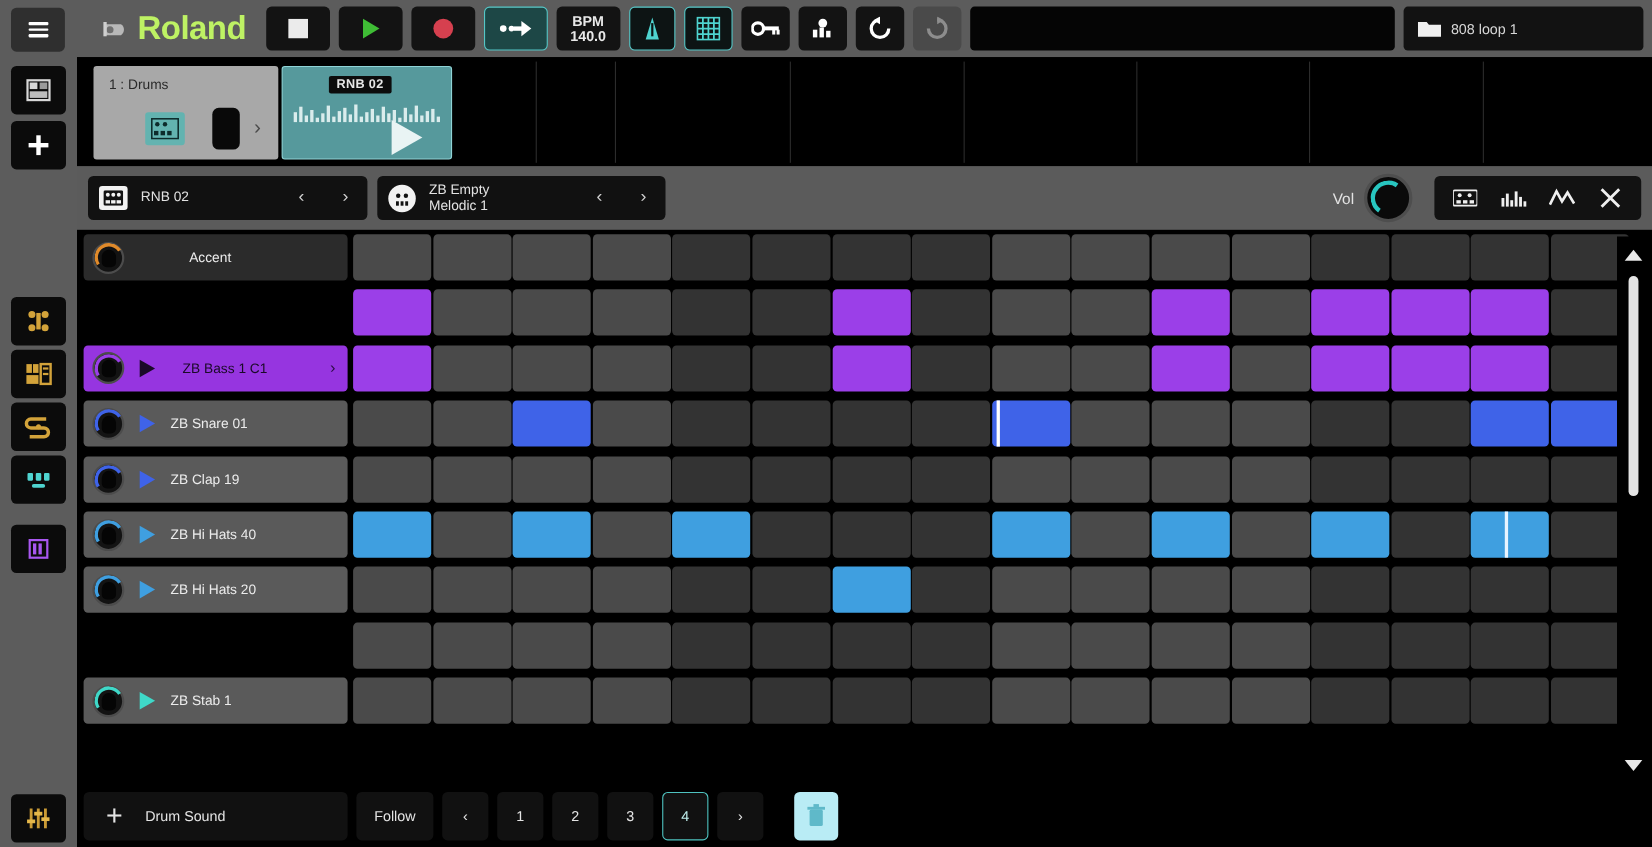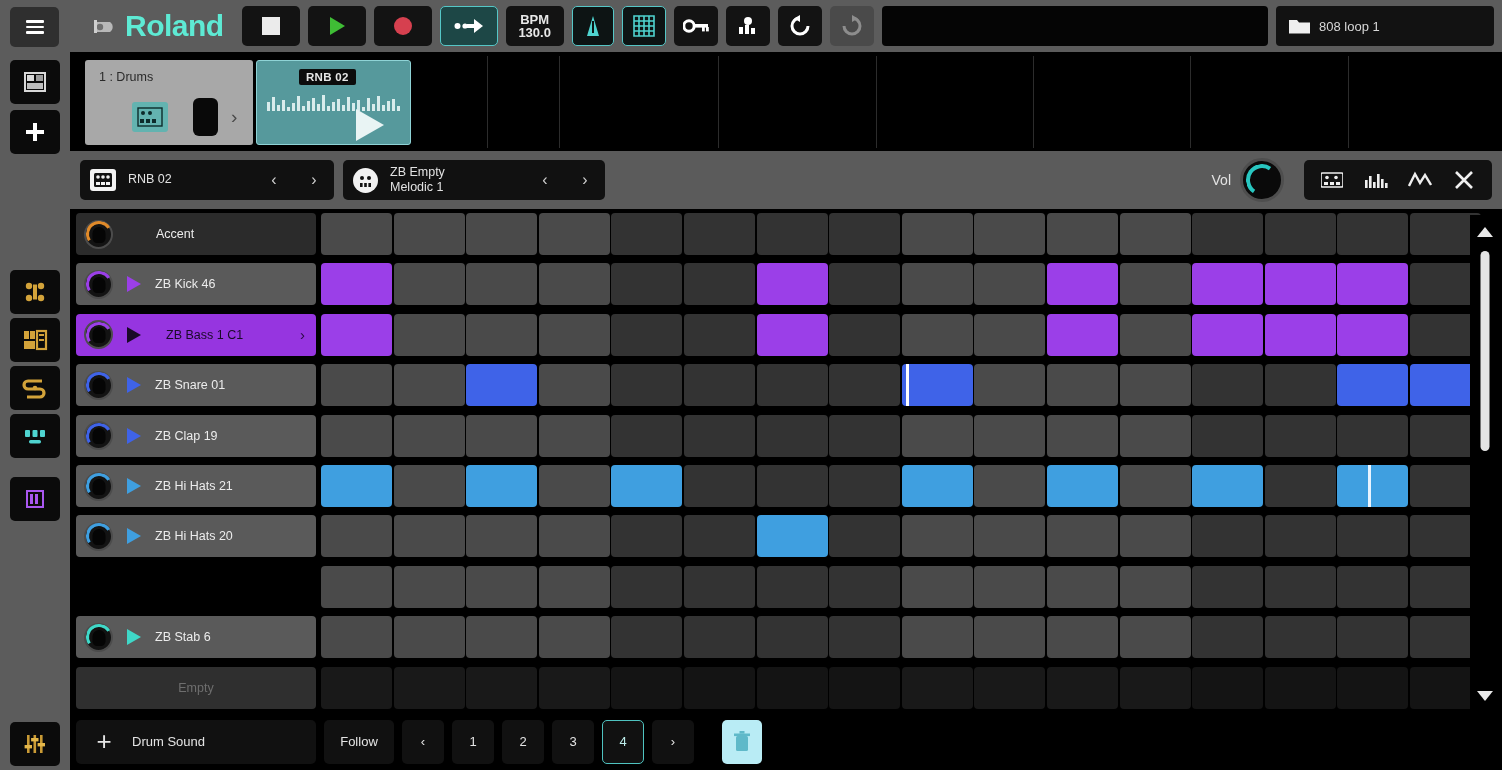--- a/index.html
+++ b/index.html
@@ -34,21 +34,21 @@
   #rail-group-3 { position:absolute; left:10px; top:477px; }
   #rail-bottom { position:absolute; left:10px; top:722px; }
 
   
   #toolbar {
     position:absolute; left:70px; top:0; width:1432px; height:52px;
     background:#5c5c5c;
     display:flex; align-items:center; padding:0 8px; gap:8px;
   }
   #brand { display:flex; align-items:center; gap:3px; margin:0 10px 0 14px; }
-  .brand-text { color:#5eead4; font-size:30px; font-weight:bold; letter-spacing:-0.5px; }
+  .brand-text { color:#bef264; font-size:30px; font-weight:bold; letter-spacing:-0.5px; }
 
   .tb-btn {
     height:40px; min-width:58px; background:#131313; border-radius:5px;
     display:flex; align-items:center; justify-content:center;
     color:#e8e8e8; position:relative; flex:none;
   }
   .tb-btn.active { border:1.5px solid #55c7c7; background:#1d4746; }
   .tb-btn.teal-on { border:1.5px solid #55c7c7; background:#0d1414; }
   .tb-btn.dim { background:#4a4a4a; color:#8d8d8d; }
   .tb-bpm { flex-direction:column; line-height:1.02; min-width:58px; }
@@ -166,21 +166,21 @@
   .pad-knob .dot {
     position:absolute; left:50%; top:52%; transform:translate(-50%,-50%);
     width:13px;height:16px;border-radius:7px 7px 5px 5px; background:#050505;
   }
   .play-tri {
     width:0;height:0;border-left:14px solid #888;
     border-top:8px solid transparent;border-bottom:8px solid transparent;
     margin-left:9px; flex:none;
   }
   .inst-name { color:#ececec; font-size:12.5px; margin-left:9px; }
-  .inst.accent .inst-name { margin-left:38px; }
+  .inst.accent .inst-name { margin-left:54px; }
   .inst.selected .inst-name { color:#1a0a28;margin-left:20px; }
   .inst.empty .inst-name { color:#6e6e6e; margin-left:0;}
   .inst-chev { margin-left:auto; margin-right:11px; color:#2a0b42; font-size:15px; }
 
   .cells { position:absolute; left:251px; top:4px; height:42px; display:flex; gap:0; }
   .cell {
     width:71px; height:42px; border-radius:4px; margin-right:1.6px;
     background:#4a4a4a; position:relative;
   }
   .cell.g2 { background:#333; }
@@ -351,21 +351,21 @@
       <svg width="30" height="18" viewBox="0 0 30 18">
         <circle cx="3.5" cy="9" r="3" fill="#fff"></circle>
           <circle cx="11" cy="9" r="2.6" fill="#fff"></circle>
         <rect x="13" y="7" width="9" height="4" fill="#fff"></rect>
         <polygon points="20,2 29,9 20,16" fill="#fff"></polygon>
       </svg>
     </div>
 
     <div class="tb-btn tb-bpm">
       <span class="lbl">BPM</span>
-      <span class="val">130.0</span>
+      <span class="val">140.0</span>
     </div>
 
     <div class="tb-btn teal-on" style="min-width:42px">
       <svg width="16" height="22" viewBox="0 0 16 22">
         <polygon points="8,1 14,21 2,21" fill="#4fd4d0"></polygon>
         <rect x="7" y="6" width="2" height="12" fill="#0b1414"></rect>
       </svg>
     </div>
 
     <div class="tb-btn teal-on" style="min-width:44px">
@@ -580,28 +580,20 @@
           <div class="cell"></div>
           <div class="cell"></div>
           <div class="cell"></div>
           <div class="cell g2"></div>
           <div class="cell g2"></div>
           <div class="cell g2"></div>
           <div class="cell g2"></div>
         </div>
       </div>
       <div class="row" style="top: 50.4px;">
-        <div class="inst">
-          <div class="pad-knob">
-            <div class="arc" style="border-top-color: rgb(155, 63, 232); border-left-color: rgb(155, 63, 232); transform: rotate(12deg);"></div>
-            <div class="dot"></div>
-          </div>
-          <div class="play-tri" style="border-left-color: rgb(155, 63, 232);"></div>
-          <span class="inst-name">ZB Kick 46</span>
-        </div>
         <div class="cells">
           <div class="cell" style="background: rgb(155, 63, 232);"></div>
           <div class="cell"></div>
           <div class="cell"></div>
           <div class="cell"></div>
           <div class="cell g2"></div>
           <div class="cell g2"></div>
           <div class="cell g2" style="background: rgb(155, 63, 232);"></div>
           <div class="cell g2"></div>
           <div class="cell"></div>
@@ -701,21 +693,21 @@
           <div class="cell g2"></div>
         </div>
       </div>
       <div class="row" style="top: 252px;">
         <div class="inst">
           <div class="pad-knob">
             <div class="arc" style="border-top-color: rgb(63, 159, 224); border-left-color: rgb(63, 159, 224); transform: rotate(12deg);"></div>
             <div class="dot"></div>
           </div>
           <div class="play-tri" style="border-left-color: rgb(63, 159, 224);"></div>
-          <span class="inst-name">ZB Hi Hats 21</span>
+          <span class="inst-name">ZB Hi Hats 40</span>
         </div>
         <div class="cells">
           <div class="cell" style="background: rgb(63, 159, 224);"></div>
           <div class="cell"></div>
           <div class="cell" style="background: rgb(63, 159, 224);"></div>
           <div class="cell"></div>
           <div class="cell g2" style="background: rgb(63, 159, 224);"></div>
           <div class="cell g2"></div>
           <div class="cell g2"></div>
           <div class="cell g2"></div>
@@ -779,62 +771,39 @@
           <div class="cell g2"></div>
         </div>
       </div>
       <div class="row" style="top: 403.2px;">
         <div class="inst">
           <div class="pad-knob">
             <div class="arc" style="border-top-color: rgb(63, 216, 200); border-left-color: rgb(63, 216, 200); transform: rotate(12deg);"></div>
             <div class="dot"></div>
           </div>
           <div class="play-tri" style="border-left-color: rgb(63, 216, 200);"></div>
-          <span class="inst-name">ZB Stab 6</span>
+          <span class="inst-name">ZB Stab 1</span>
         </div>
         <div class="cells">
           <div class="cell"></div>
           <div class="cell"></div>
           <div class="cell"></div>
           <div class="cell"></div>
           <div class="cell g2"></div>
           <div class="cell g2"></div>
           <div class="cell g2"></div>
           <div class="cell g2"></div>
           <div class="cell"></div>
           <div class="cell"></div>
           <div class="cell"></div>
           <div class="cell"></div>
           <div class="cell g2"></div>
           <div class="cell g2"></div>
           <div class="cell g2"></div>
           <div class="cell g2"></div>
-        </div>
-      </div>
-      <div class="row" style="top: 453.6px;">
-        <div class="inst empty">
-          <span class="inst-name">Empty</span>
-        </div>
-        <div class="cells">
-          <div class="cell dim"></div>
-          <div class="cell dim"></div>
-          <div class="cell dim"></div>
-          <div class="cell dim"></div>
-          <div class="cell g2 dim"></div>
-          <div class="cell g2 dim"></div>
-          <div class="cell g2 dim"></div>
-          <div class="cell g2 dim"></div>
-          <div class="cell dim"></div>
-          <div class="cell dim"></div>
-          <div class="cell dim"></div>
-          <div class="cell dim"></div>
-          <div class="cell g2 dim"></div>
-          <div class="cell g2 dim"></div>
-          <div class="cell g2 dim"></div>
-          <div class="cell g2 dim"></div>
         </div>
       </div>
     </div>
 
   <div id="vscroll">
     <div class="arrow-up"></div>
     <div class="thumb"></div>
     <div class="arrow-down"></div>
   </div>
 

